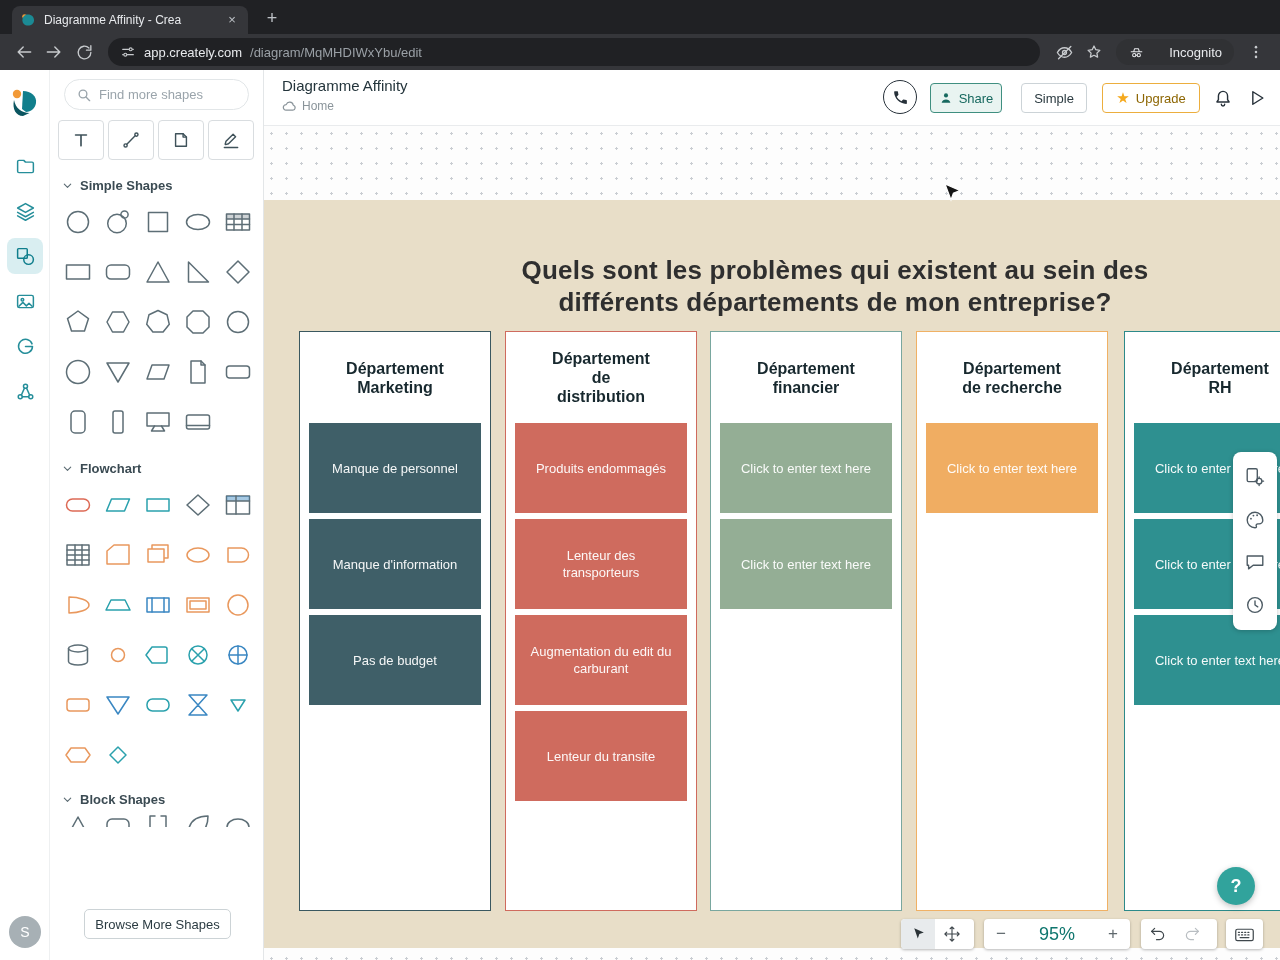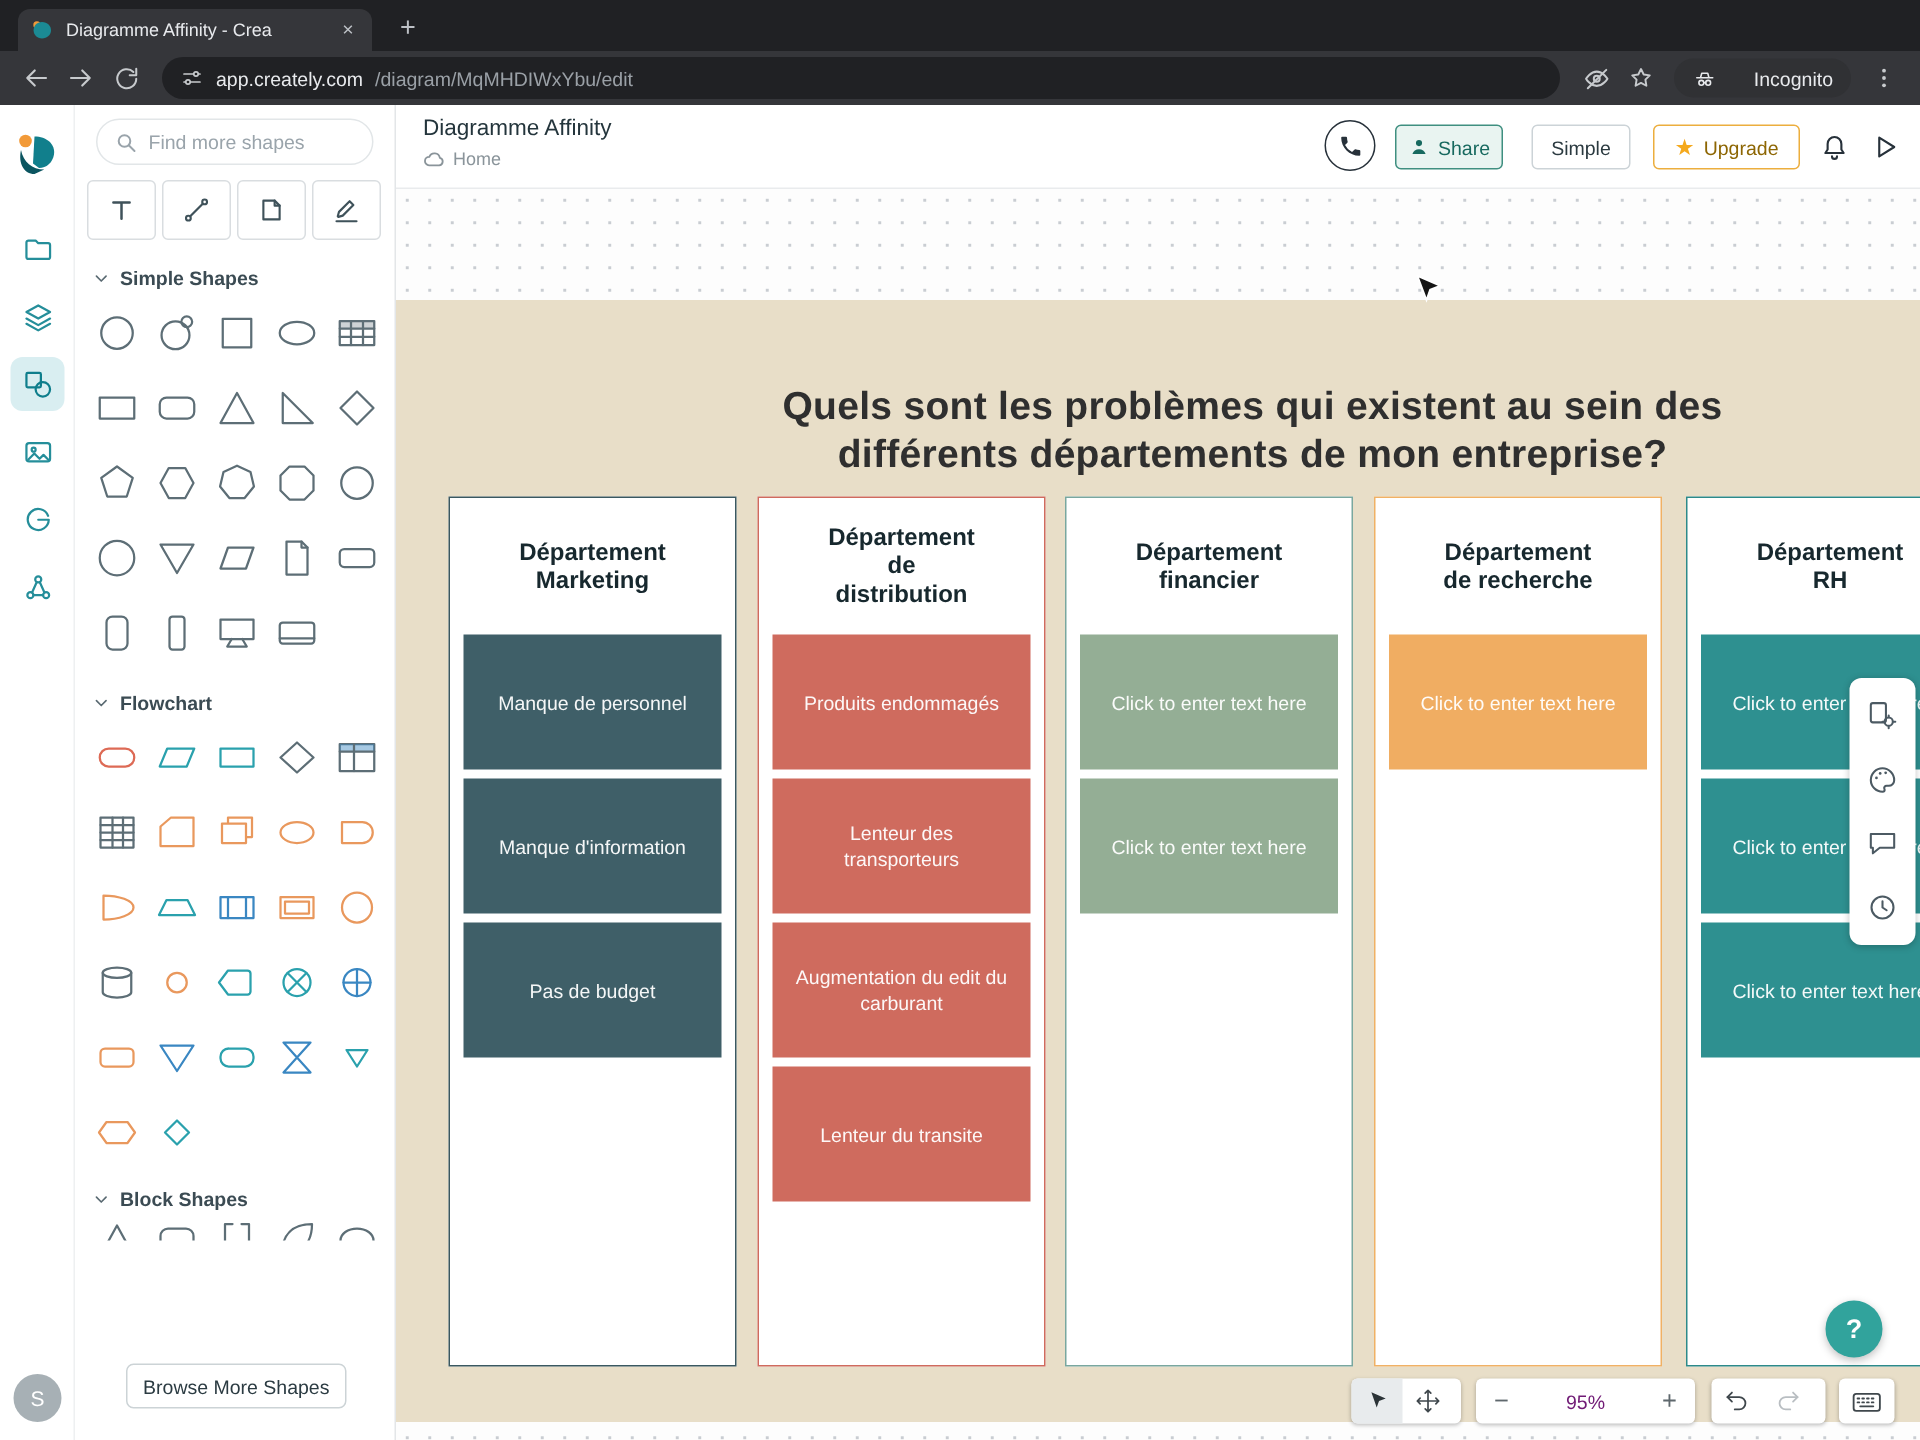--- a/index.html
+++ b/index.html
@@ -65,21 +65,21 @@
   .col-head{height:91px;display:flex;align-items:center;justify-content:center;text-align:center;font-weight:700;font-size:16px;line-height:19px;color:#17282e;white-space:pre-line}
   .notes{display:flex;flex-direction:column;gap:6px;align-items:center}
   .note{width:172px;height:90px;flex:0 0 90px;display:flex;align-items:center;justify-content:center;text-align:center;color:rgba(255,255,255,.95);font-size:13px;line-height:17px;padding:0 12px}
   .float-tb{position:absolute;left:969px;top:326px;width:44px;height:178px;background:#fff;border-radius:8px;box-shadow:0 1px 5px rgba(0,0,0,.22);display:flex;flex-direction:column;align-items:center;justify-content:space-around;padding:4px 0;z-index:6}
   .ft-btn{width:40px;height:40px;display:flex;align-items:center;justify-content:center;color:#4c5a63}
   .help-btn{position:absolute;left:953px;top:741px;width:38px;height:38px;border-radius:50%;background:#31a39c;color:#fff;font-size:18px;font-weight:700;display:flex;align-items:center;justify-content:center;box-shadow:0 2px 6px rgba(0,0,0,.25);z-index:7;border:0;font-family:inherit}
   .pill{position:absolute;top:793px;height:30px;background:#fff;border-radius:4px;box-shadow:0 1px 3px rgba(0,0,0,.28);display:flex;align-items:center;z-index:7}
   .pbtn{width:34px;height:30px;display:flex;align-items:center;justify-content:center;color:#3f474c;background:transparent;border:0}
   .pbtn.active{background:#e8ebed;border-radius:4px 0 0 4px}
   .pbtn.dim{color:#b9bec2}
-  .zoom-label{flex:1;text-align:center;font-size:13px;color:#701a75}
+  .zoom-label{flex:1;text-align:center;font-size:18px;color:#0f766e}
   .pm{font-size:17px;color:#5f686d}
 
   
   .cursor{position:absolute;left:941px;top:183px;z-index:99;pointer-events:none}
 </style>
 </head>
 <body>
 
 <div id="stage">
 

